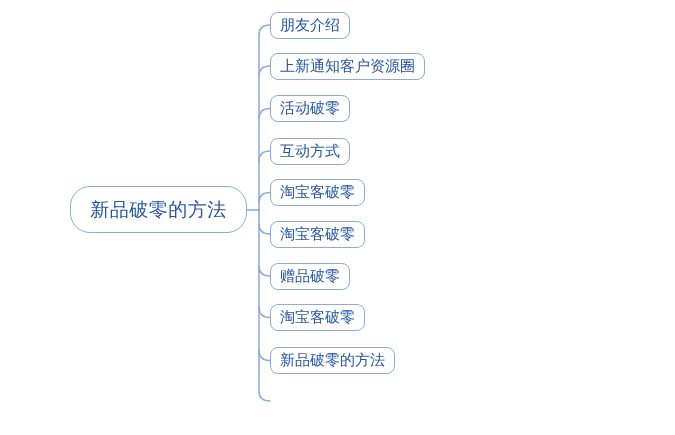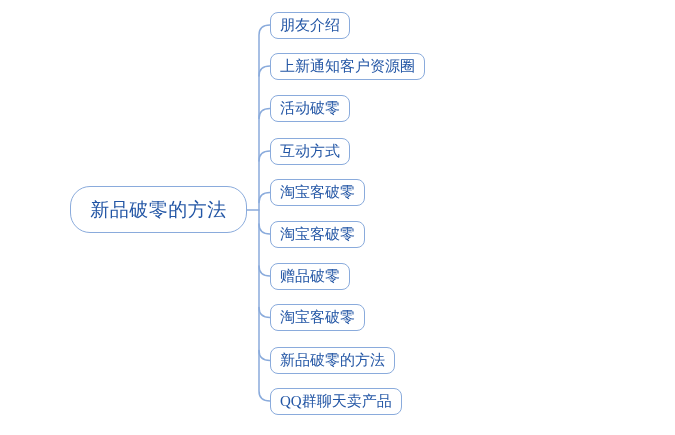--- a/index.html
+++ b/index.html
@@ -78,15 +78,14 @@
 
   <div class="node child" style="top:11.5px">朋友介绍</div>
   <div class="node child" style="top:52.5px">上新通知客户资源圈</div>
   <div class="node child" style="top:95px">活动破零</div>
   <div class="node child" style="top:137.5px">互动方式</div>
   <div class="node child" style="top:179px">淘宝客破零</div>
   <div class="node child" style="top:220.5px">淘宝客破零</div>
   <div class="node child" style="top:262.5px">赠品破零</div>
   <div class="node child" style="top:304px">淘宝客破零</div>
   <div class="node child" style="top:347px">新品破零的方法</div>
-  <div class="node child" style="top:387.5px">QQ群聊天卖产品</div>
 
 </div>
 
 </body></html>

